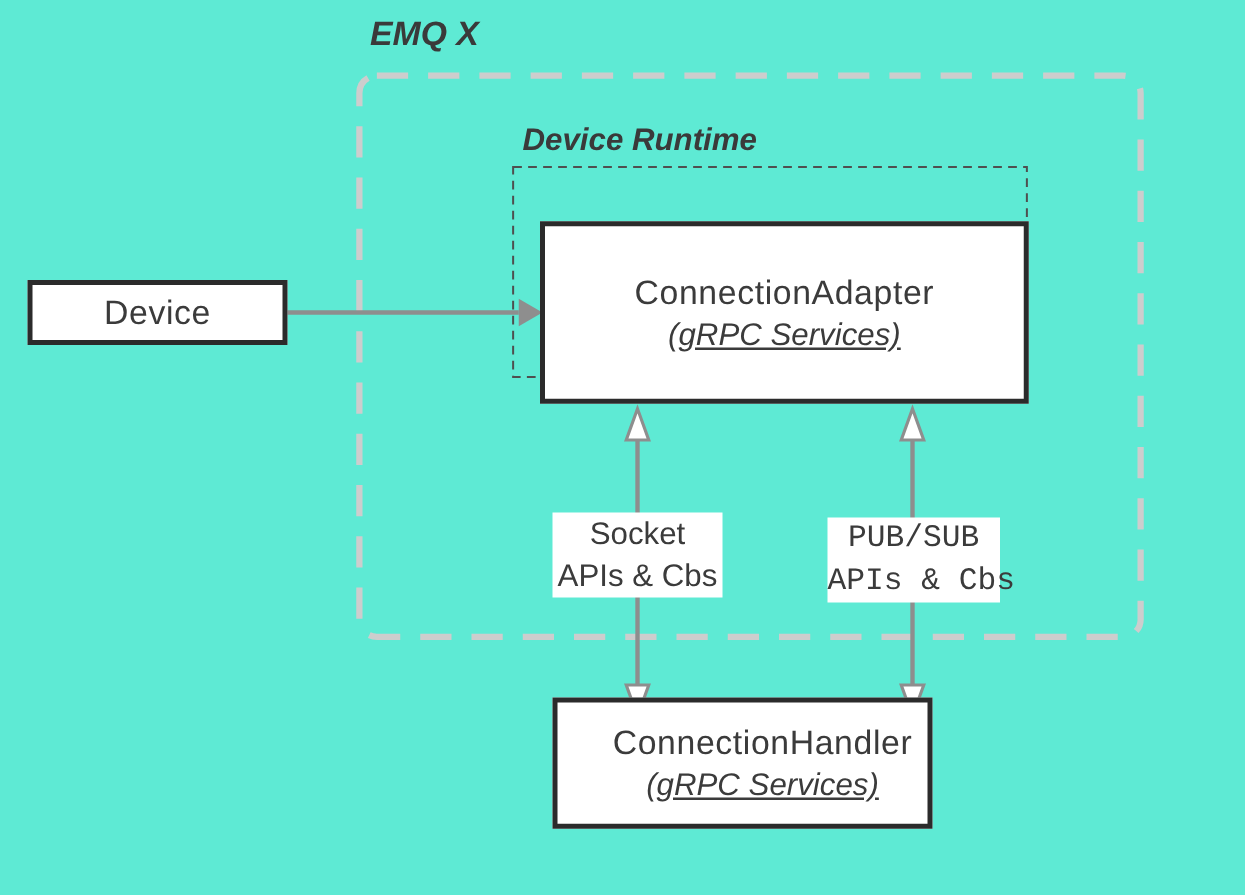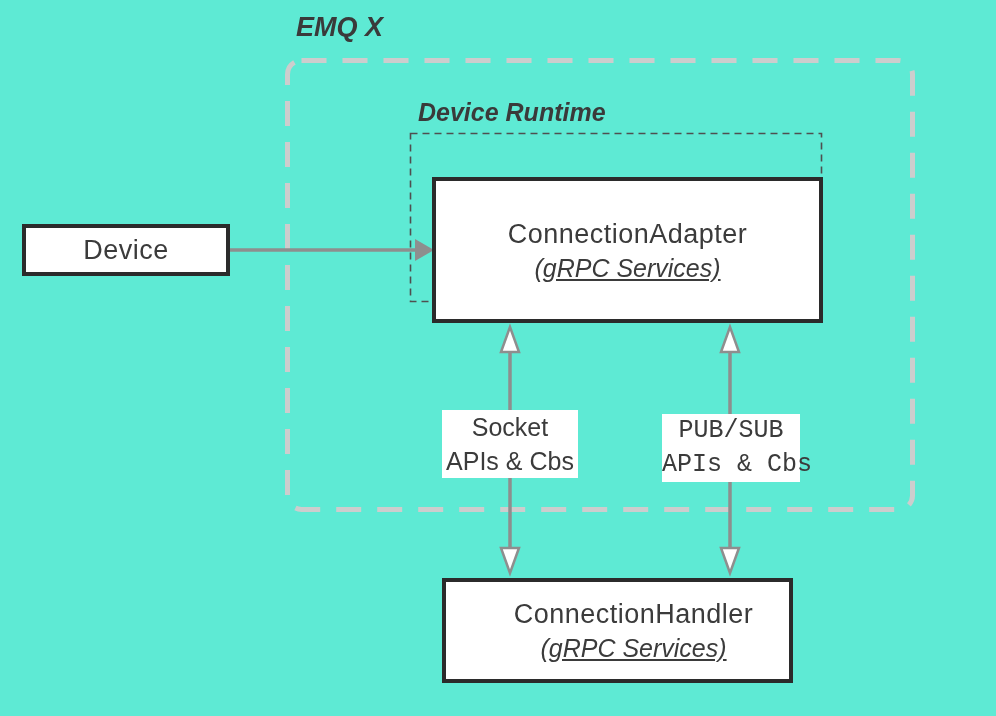--- a/index.html
+++ b/index.html
@@ -57,22 +57,22 @@
     line-height: 27px;
   }
   #adapter-node {
     left: 432px;
     top: 177px;
     width: 391px;
     height: 146px;
   }
   #handler-node {
     left: 442px;
-    top: 578px;
-    width: 351px;
+    top: 558px;
+    width: 304px;
     height: 105px;
     padding-left: 32px;
   }
   .container-label {
     position: absolute;
     font-style: italic;
     font-weight: bold;
     color: #3a3a3a;
     white-space: nowrap;
   }

